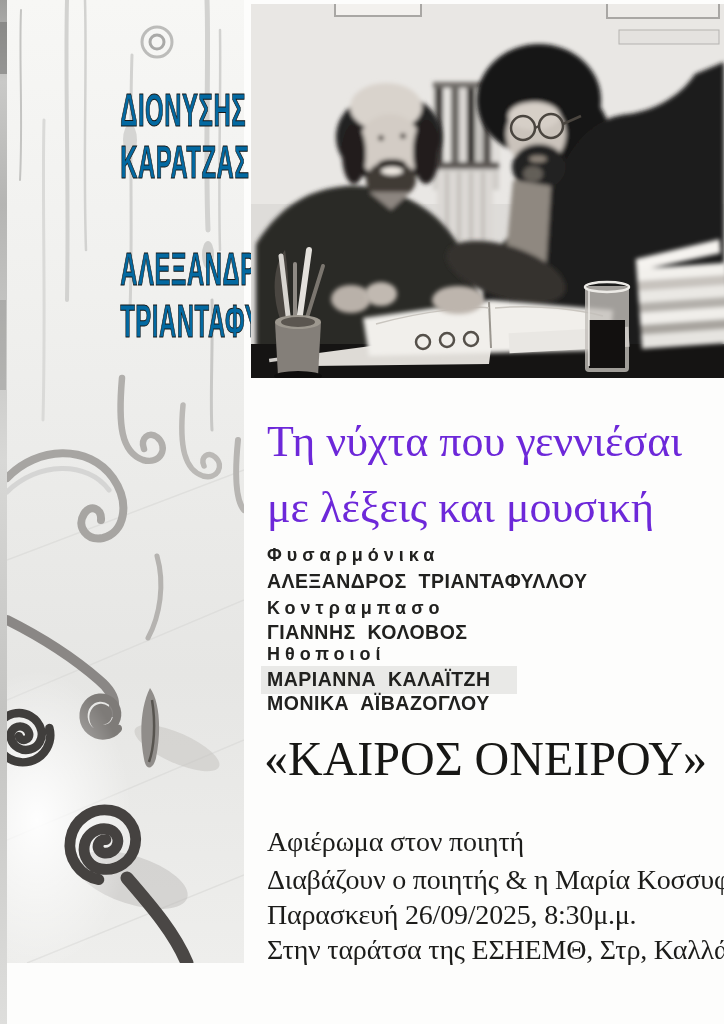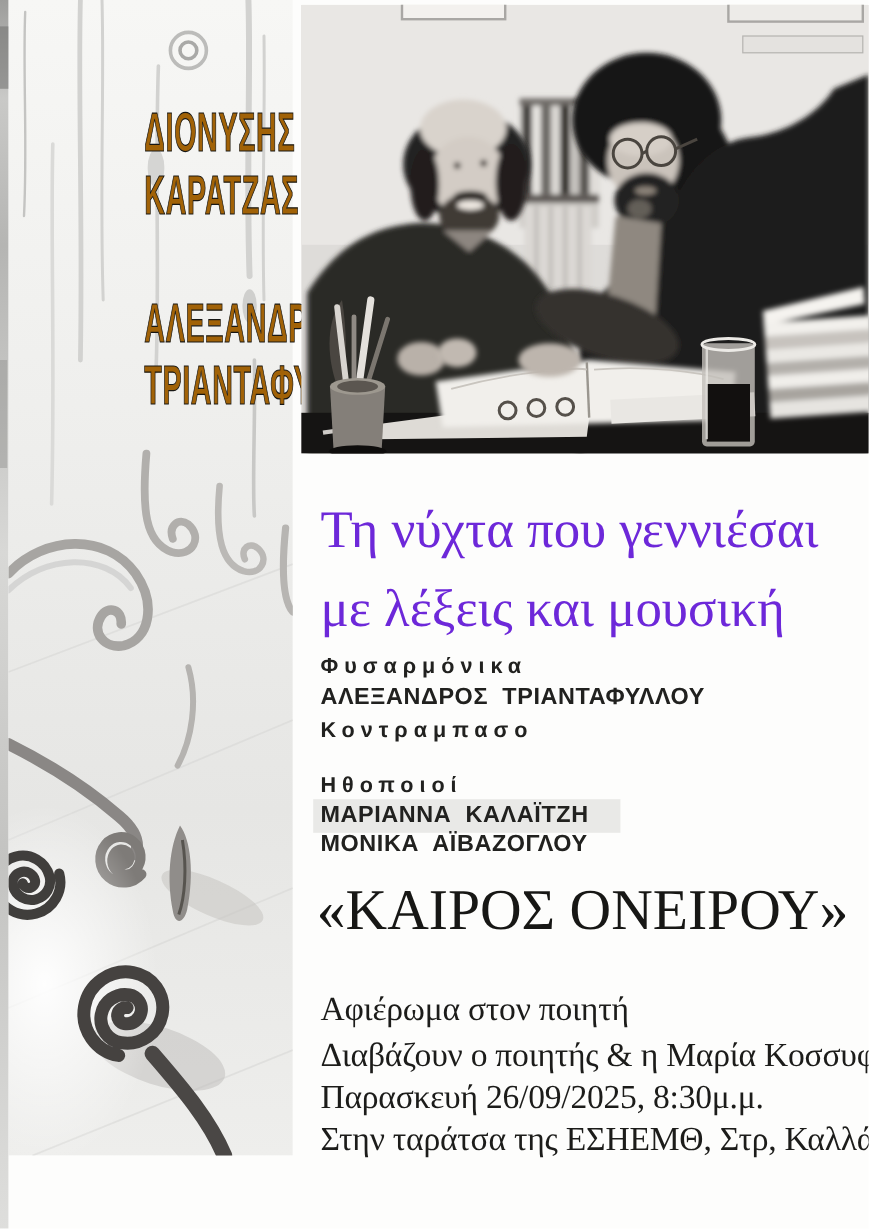--- a/index.html
+++ b/index.html
@@ -11,21 +11,21 @@
     background:linear-gradient(180deg,#9d9d9b 0%,#c9c9c7 8%,#b5b5b3 20%,#d8d8d6 45%,#c3c3c1 70%,#dededc 100%);}
   .scan-smudge1{position:absolute;left:0;top:22px;width:7px;height:52px;background:#6f6f6d;opacity:.55;}
   .scan-smudge2{position:absolute;left:0;top:300px;width:6px;height:90px;background:#8a8a88;opacity:.4;}
 
   
   .left-art{position:absolute;left:7px;top:0;width:237px;height:963px;}
 
   
   .artists{position:absolute;left:6px;top:84px;width:238px;text-align:left;
     font-family:"Liberation Sans",sans-serif;font-weight:700;font-size:46px;line-height:52px;
-    color:#a16207;}
+    color:#0369a1;}
   .artists .ln{transform:scaleX(0.52);transform-origin:100% 50%;-webkit-text-stroke:1px #161614;letter-spacing:1px;white-space:nowrap;}
   .artists .grp-gap{height:55px;}
 
   
   .photo{position:absolute;left:251px;top:4px;width:473px;height:374px;}
 
   
   .abs{position:absolute;white-space:nowrap;}
   .title-line{left:267px;font-size:44px;color:#6d28d9;}
   .t1{top:416px;}
@@ -240,20 +240,21 @@
       </g>
     </svg>
   </div>
 
   <div class="abs title-line t1">Τη νύχτα που γεννιέσαι</div>
   <div class="abs title-line t2">με λέξεις και μουσική</div>
 
   <div class="abs sans credit-name n1">ΑΛΕΞΑΝΔΡΟΣ ΤΡΙΑΝΤΑΦΥΛΛΟΥ</div>
   <div class="abs sans role r1">Φυσαρμόνικα</div>
   <div class="abs sans role r2">Κοντραμπασο</div>
+  <div class="abs sans credit-name n2">ΓΙΑΝΝΗΣ ΚΟΛΟΒΟΣ</div>
   <div class="abs sans role r3">Ηθοποιοί</div>
   <div class="abs sans credit-name n3"><span class="hl">ΜΑΡΙΑΝΝΑ ΚΑΛΑΪΤΖΗ</span></div>
   <div class="abs sans credit-name n4">ΜΟΝΙΚΑ ΑΪΒΑΖΟΓΛΟΥ</div>
 
   <div class="abs event-title">«ΚΑΙΡΟΣ ΟΝΕΙΡΟΥ»</div>
 
   <div class="abs det d0">Αφιέρωμα στον ποιητή</div>
   <div class="abs det d2">Διαβάζουν ο ποιητής &amp; η Μαρία Κοσσυφίδου</div>
   <div class="abs det d3">Παρασκευή 26/09/2025, 8:30μ.μ.</div>
   <div class="abs det d4">Στην ταράτσα της ΕΣΗΕΜΘ, Στρ, Καλλάρη 5</div>

